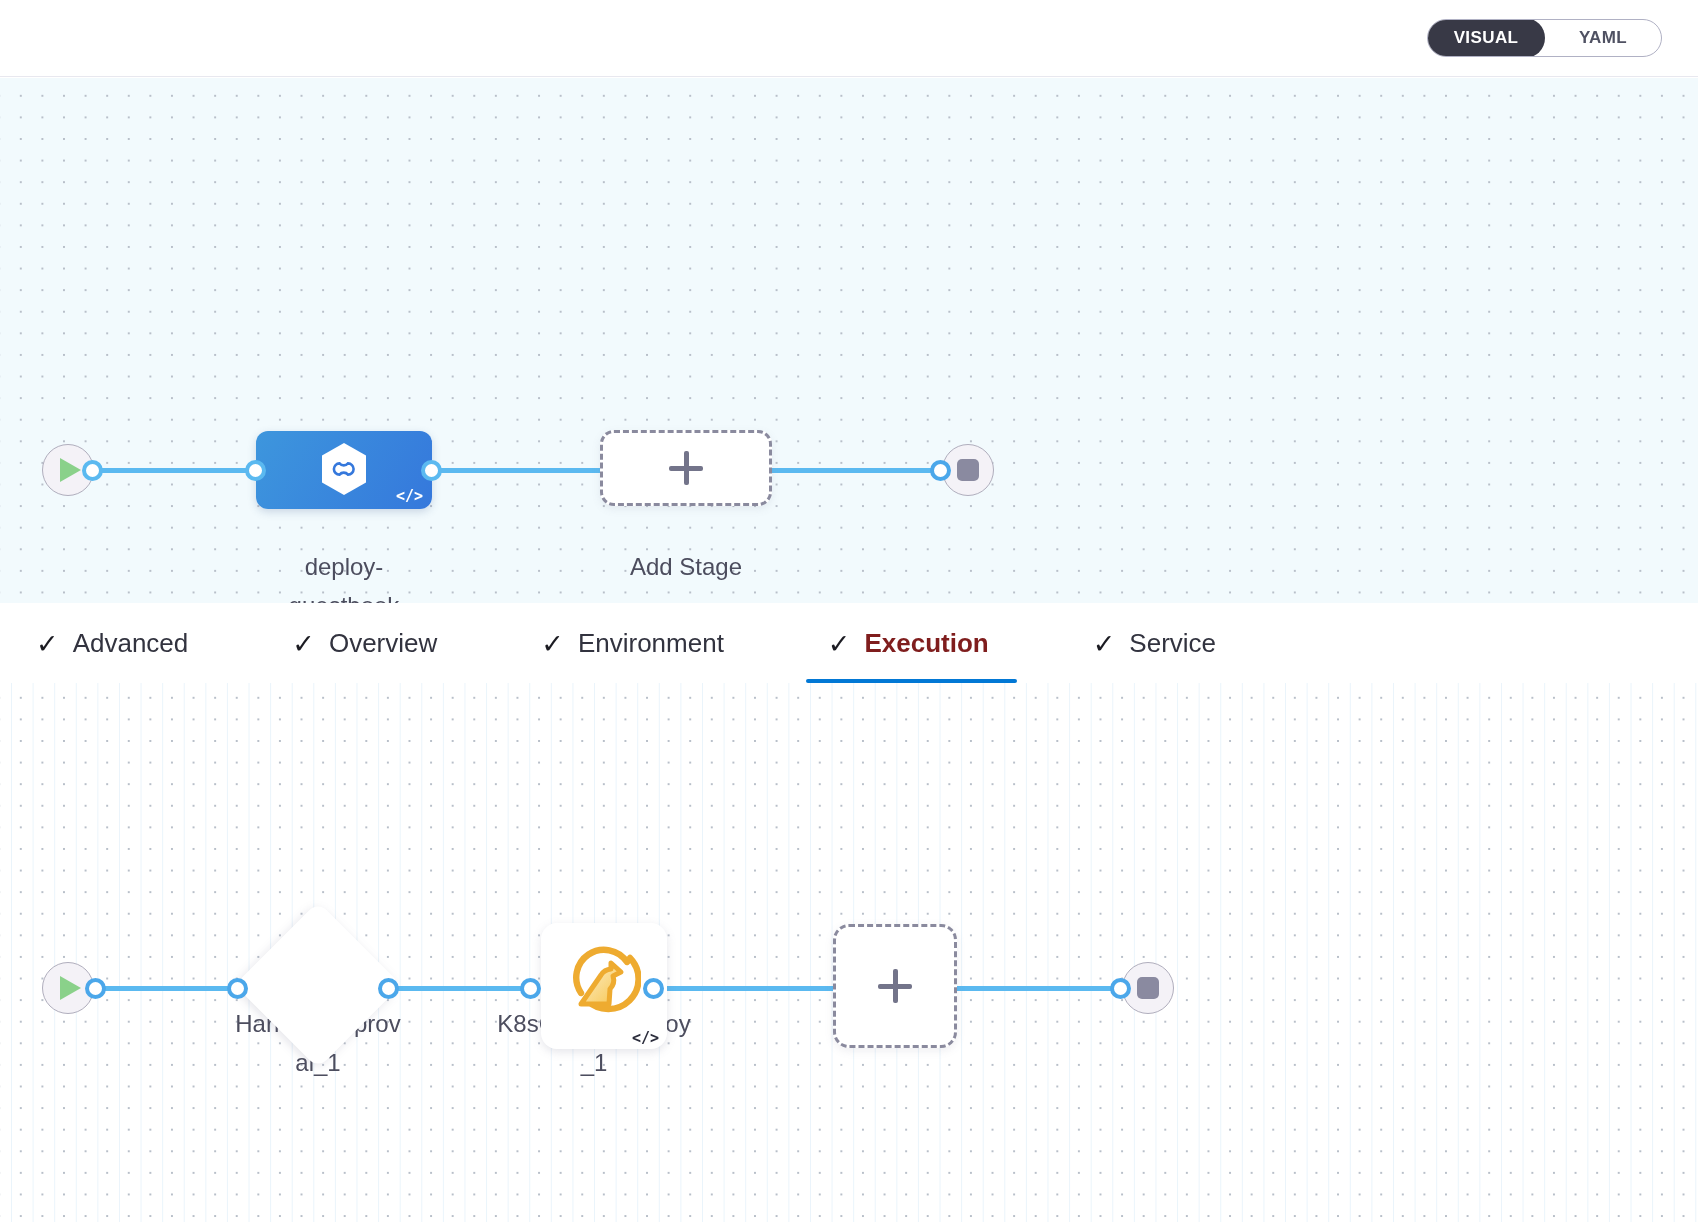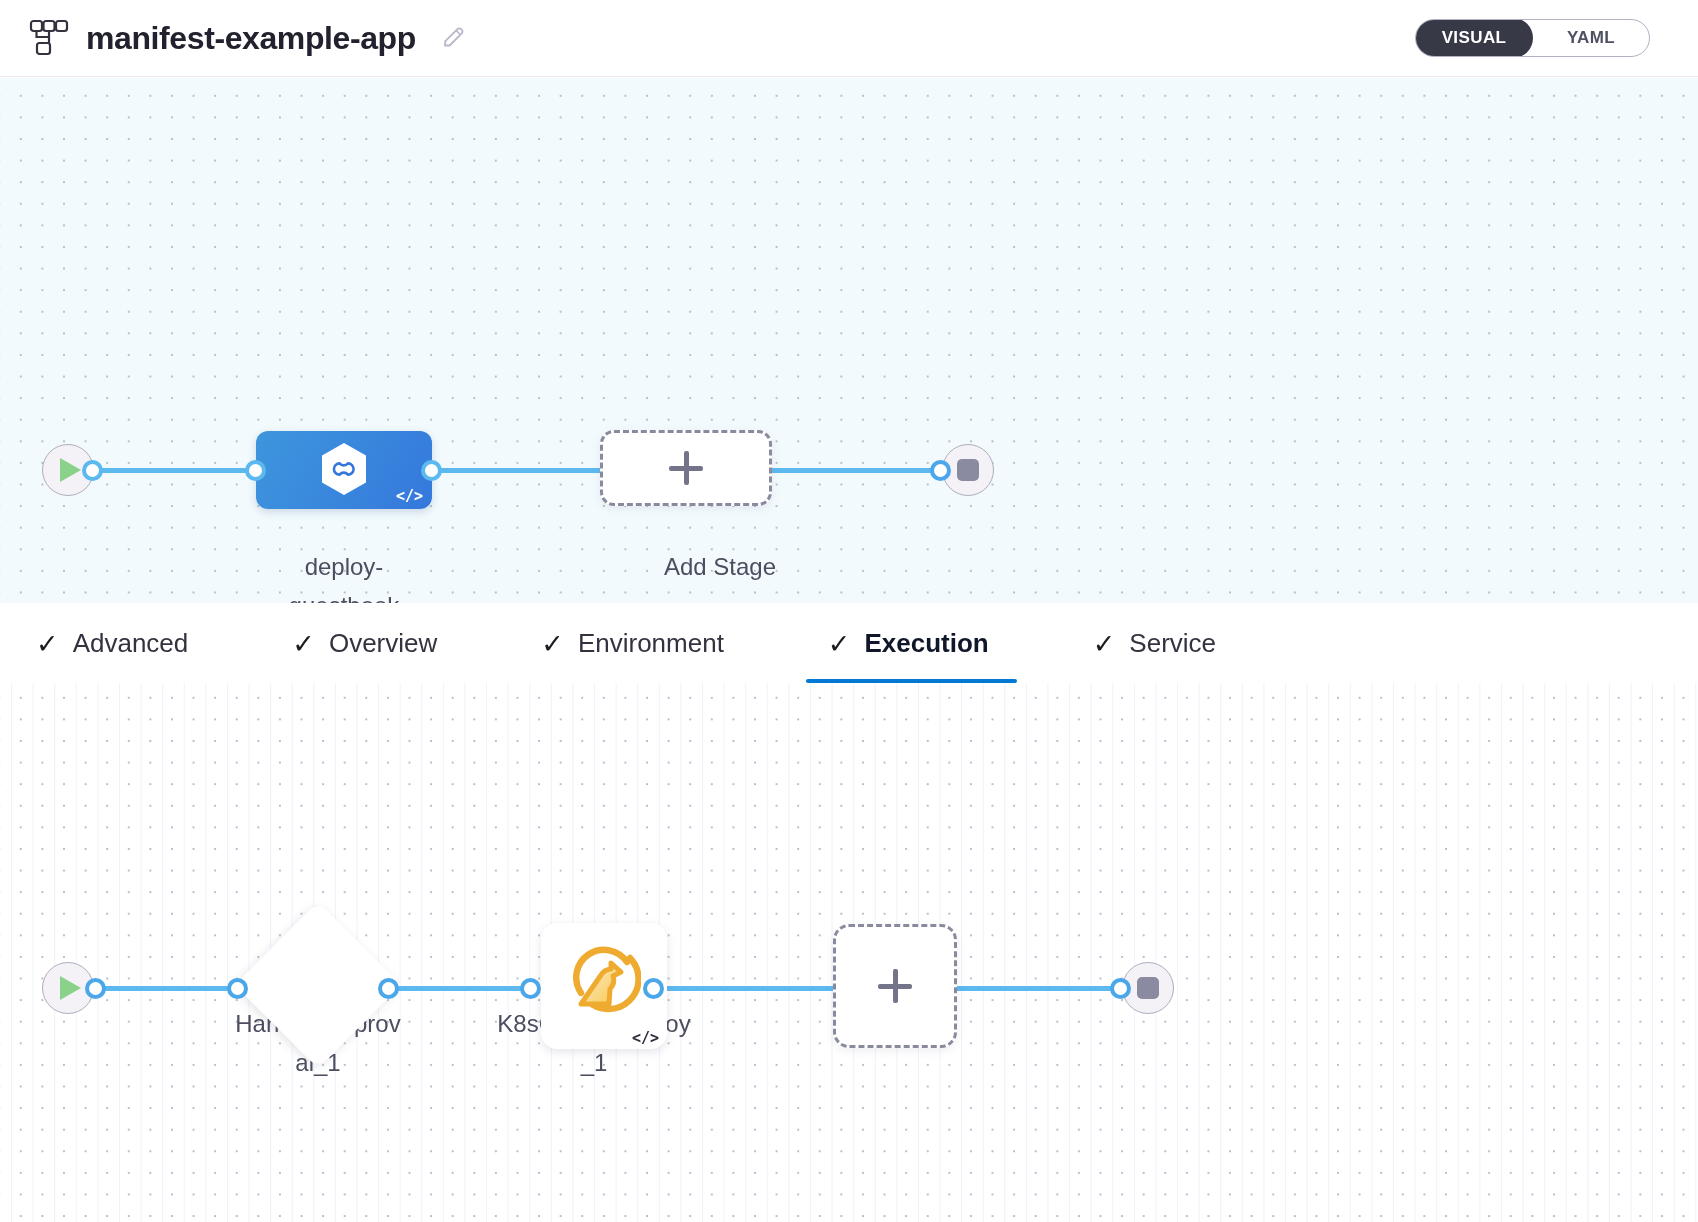--- a/index.html
+++ b/index.html
@@ -20,21 +20,21 @@
     display: flex; align-items: center;
   }
   .hdr-left { display: flex; align-items: center; padding-left: 28px; }
   .pipeline-icon { width: 42px; height: 42px; margin-right: 16px; flex: none; }
   .pipeline-title {
     font-size: 32px; font-weight: bold; color: #22222e;
     letter-spacing: -0.4px; white-space: nowrap;
   }
   .edit-pencil { width: 30px; height: 30px; margin-left: 22px; flex: none; cursor: pointer; }
 
-  .hdr-right { margin-left: auto; padding-right: 48px; }
+  .hdr-right { margin-left: auto; padding-right: 36px; }
   .viewtoggle {
     display: flex; align-items: center;
     border: 1px solid #b0b1c4; border-radius: 22px;
     background: #ffffff; height: 38px; overflow: hidden;
     position: relative;
   }
   .vt-opt {
     font-size: 17px; font-weight: bold; letter-spacing: 0.4px;
     height: 38px; display: flex; align-items: center; justify-content: center;
     cursor: pointer; border-radius: 22px;
@@ -73,21 +73,21 @@
   .tab {
     display: flex; align-items: center; height: 80px;
     cursor: pointer; position: relative; padding: 0 6px;
   }
   .tab + .tab { margin-left: 92px; }
   .tab-check {
     font-size: 27px; color: #1b1b22; margin-right: 14px; line-height: 1;
     font-family: "DejaVu Sans", sans-serif;
   }
   .tab-label { font-size: 26px; color: #32333f; white-space: nowrap; }
-  .tab.active .tab-label { font-weight: bold; color: #0f172a; }
+  .tab.active .tab-label { font-weight: bold; color: #7f1d1d; }
   .tab.active::after {
     content: ""; position: absolute; left: -16px; right: -22px; bottom: 0;
     height: 4px; background: #0278d5; border-radius: 2px;
   }
 
   
   .edge {
     position: absolute; height: 5px; background: #5bb9f0; border-radius: 3px;
   }
   .dot {
@@ -162,39 +162,20 @@
     z-index: 3; cursor: pointer;
   }
   .square-icon { position: absolute; left: 50%; top: 48%; transform: translate(-50%,-50%); width: 74px; height: 74px; }
 </style>
 </head>
 <body>
 
 <div id="app">
 
   <div class="header">
-    <div class="hdr-left">
-      <span class="pipeline-icon">
-        <svg viewBox="0 0 42 42" width="42" height="42">
-          <rect x="3" y="4" width="11" height="10" rx="2.5" fill="none" stroke="#32333f" stroke-width="2.2"></rect>
-          <rect x="15.5" y="4" width="11" height="10" rx="2.5" fill="none" stroke="#32333f" stroke-width="2.2"></rect>
-          <rect x="28" y="4" width="11" height="10" rx="2.5" fill="none" stroke="#32333f" stroke-width="2.2"></rect>
-          <rect x="9" y="26" width="13" height="11" rx="2.5" fill="none" stroke="#32333f" stroke-width="2.2"></rect>
-          <path d="M8.5 14 V20 H21 V26" fill="none" stroke="#32333f" stroke-width="2.2"></path>
-          <path d="M21 14 V20" fill="none" stroke="#32333f" stroke-width="2.2"></path>
-        </svg>
-      </span>
-      <span class="pipeline-title">manifest-example-app</span>
-      <span class="edit-pencil">
-        <svg viewBox="0 0 30 30" width="30" height="30">
-          <path d="M7 22.5 L7.3 18.2 L19.4 6.1 a2.6 2.6 0 0 1 3.7 0 l0.6 0.6 a2.6 2.6 0 0 1 0 3.7 L11.6 22.5 Z" fill="#ffffff" stroke="#b9b8cb" stroke-width="1.9" stroke-linejoin="round"></path>
-          <path d="M18.3 7.6 L21.9 11.2" stroke="#b9b8cb" stroke-width="1.6"></path>
-        </svg>
-      </span>
-    </div>
     <div class="hdr-right">
       <div class="viewtoggle">
         <div class="vt-opt visual">VISUAL</div>
         <div class="vt-opt yaml">YAML</div>
       </div>
     </div>
   </div>
 
   <div class="canvas-top">
 
@@ -217,21 +198,21 @@
       </span>
       <span class="code-badge">&lt;/&gt;</span>
     </div>
     <div class="dot plain" style="left:421px; top:382px;"></div>
     <div class="node-label" style="left:264px; top:470px; width:160px;">deploy-guestbook</div>
 
     <div class="add-node add-stage-node" style="left:600px; top:352px;">
       <span class="plus-h"></span>
       <span class="plus-v"></span>
     </div>
-    <div class="node-label" style="left:596px; top:470px; width:180px;text-align:right;">Add Stage</div>
+    <div class="node-label" style="left:596px; top:470px; width:180px;">Add Stage</div>
 
     <div class="dot" style="left:930px; top:382px;"></div>
     <div class="terminal" style="left:942px; top:366px;">
       <span class="stop-sq"></span>
     </div>
   </div>
 
   <div class="tabbar-wrap">
     <div class="tabs">
       <div class="tab">

